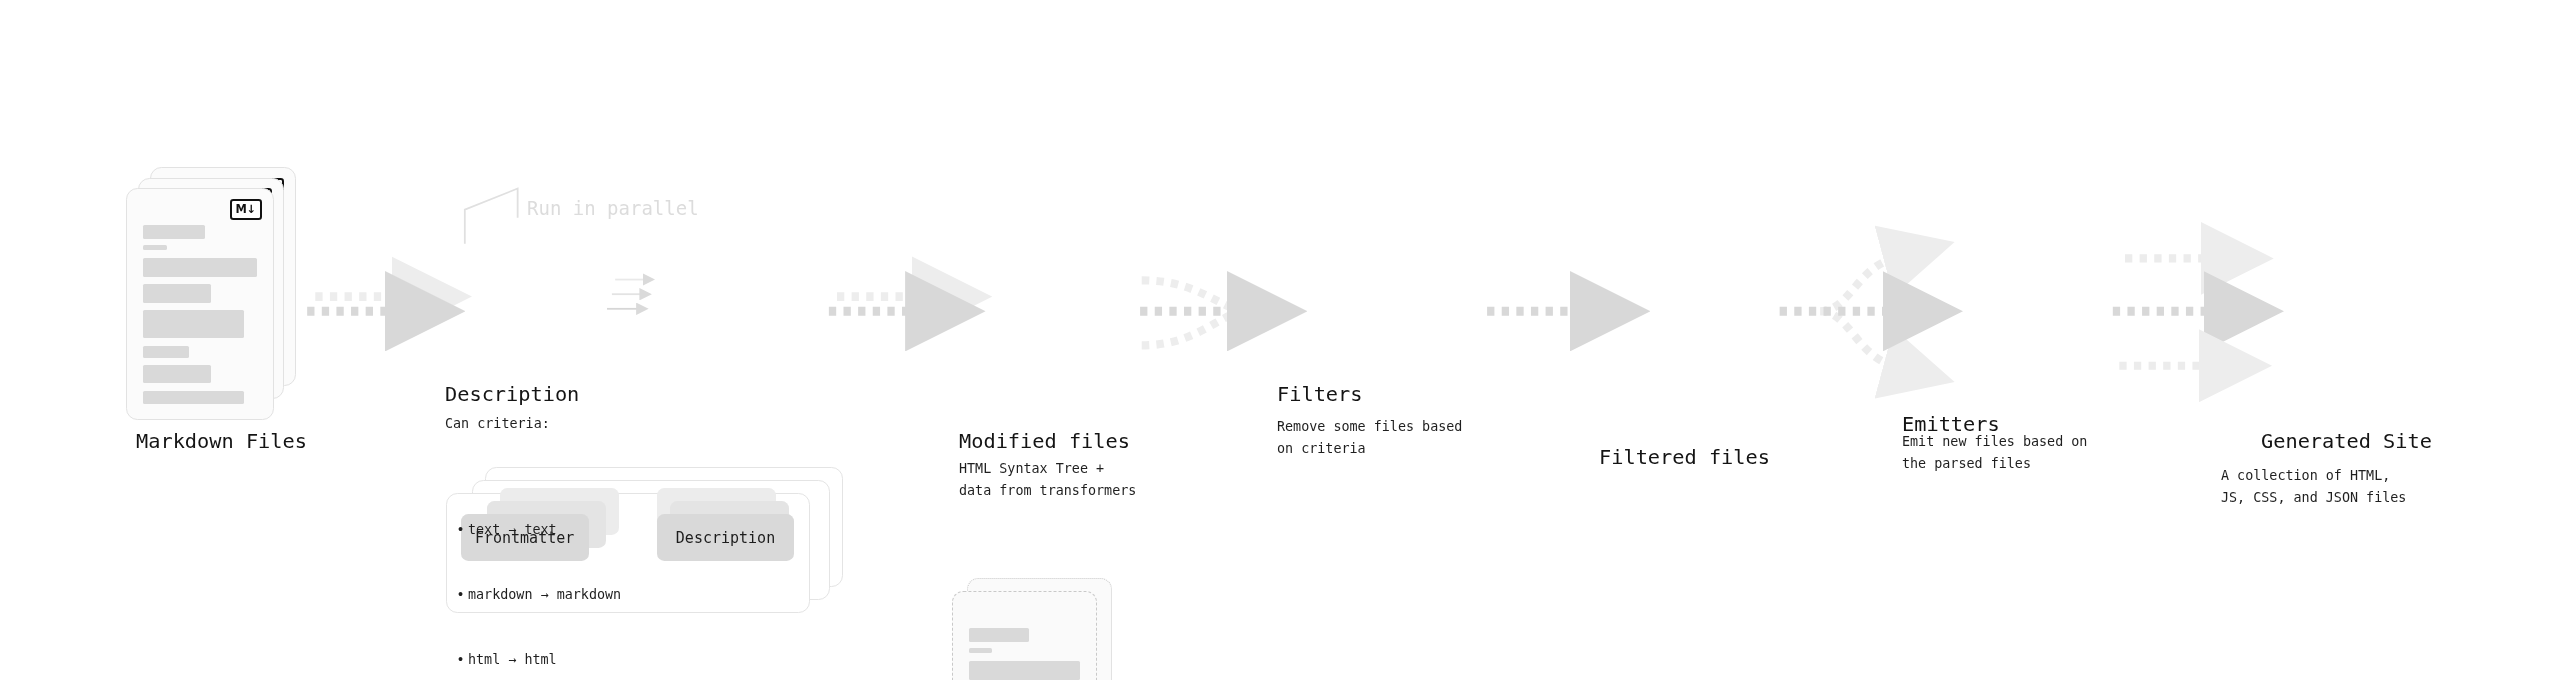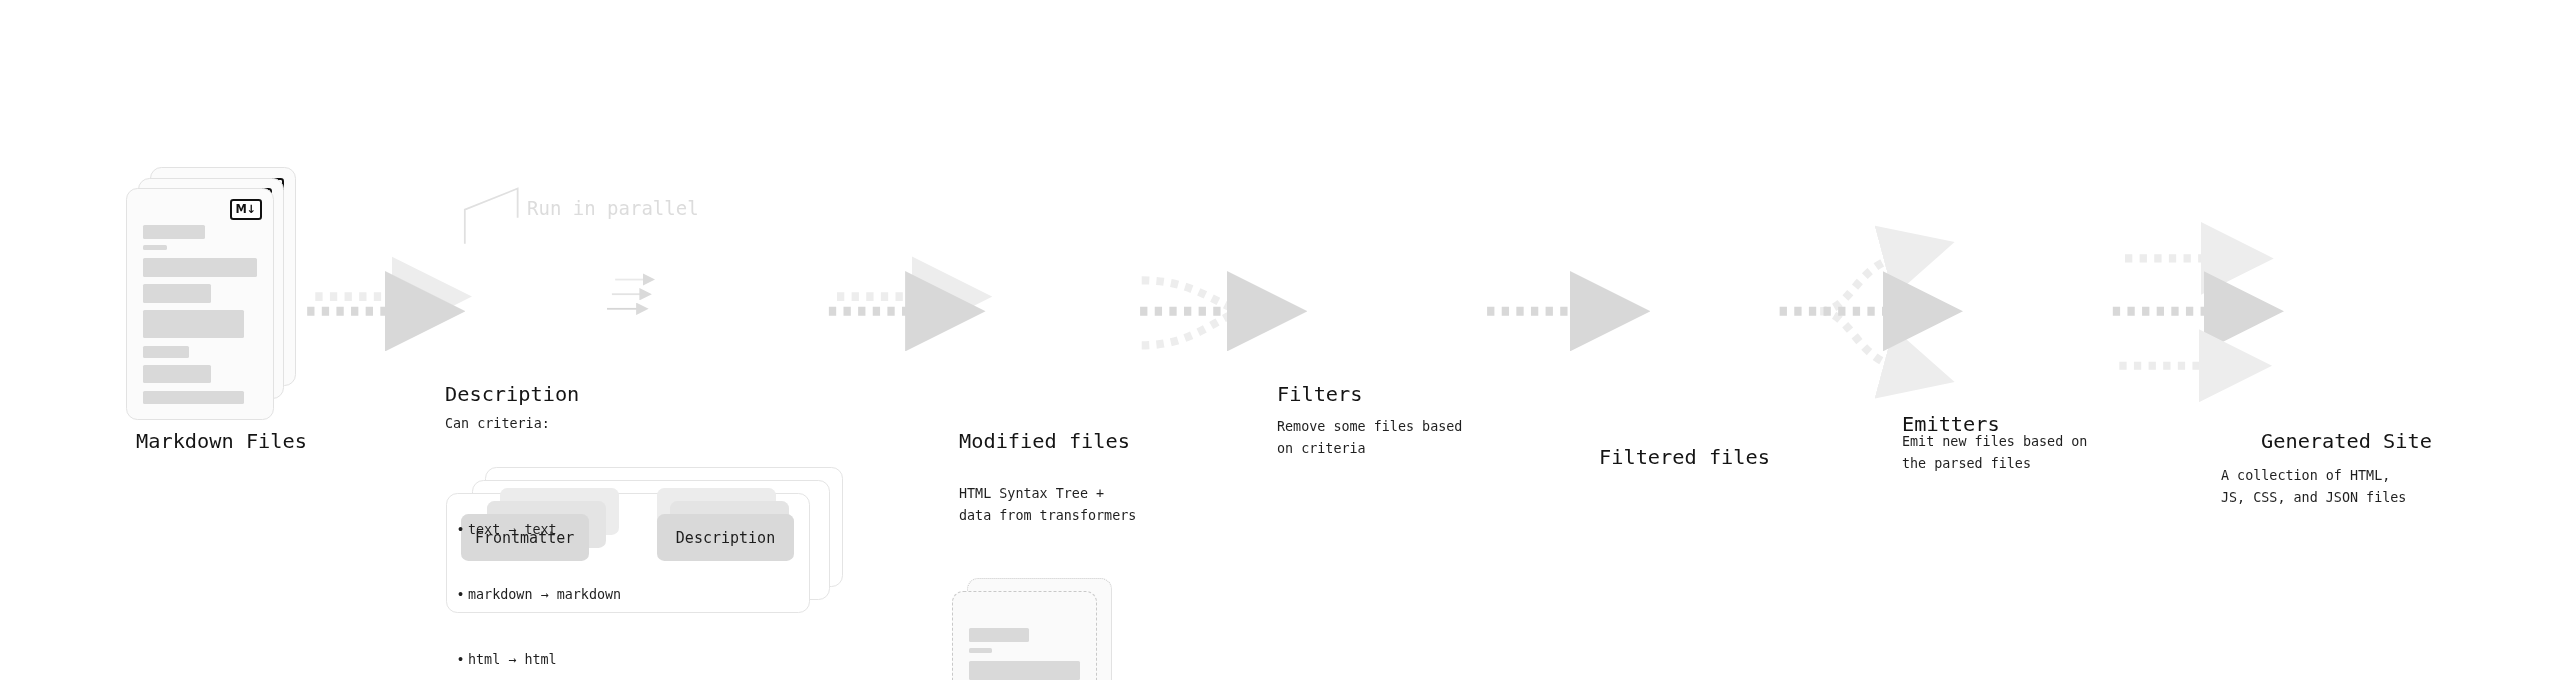--- a/index.html
+++ b/index.html
@@ -265,21 +265,21 @@
     <div class="doc-card dashed" style="left:0px; top:13px; width:145px; height:226px;">
       <div class="doc-body">
         <div class="skel" style="width:54%;height:14px;"></div>
         <div class="skel" style="width:21%;height:5.7px;margin-top:-1.6px;"></div>
         <div class="skel" style="width:100%;height:19.5px;margin-top:4.9px;"></div>
 
       </div>
     </div>
   </div>
   <div class="title" style="left:959px; top:429px;">Modified files</div>
-  <div class="subtitle" style="left:959px; top:483px;">HTML Syntax Tree +
+  <div class="subtitle" style="left:959px; top:458px;">HTML Syntax Tree +
 data from transformers</div>
 
   <div class="title" style="left:1277px; top:382px;">Filters</div>
   <div class="subtitle" style="left:1277px; top:416px;">Remove some files based
 on criteria</div>
 
   <div class="title" style="left:1599px; top:445px;">Filtered files</div>
 
   <div class="title" style="left:1902px; top:412px;">Emitters</div>
   <div class="subtitle" style="left:1902px; top:431px;">Emit new files based on

